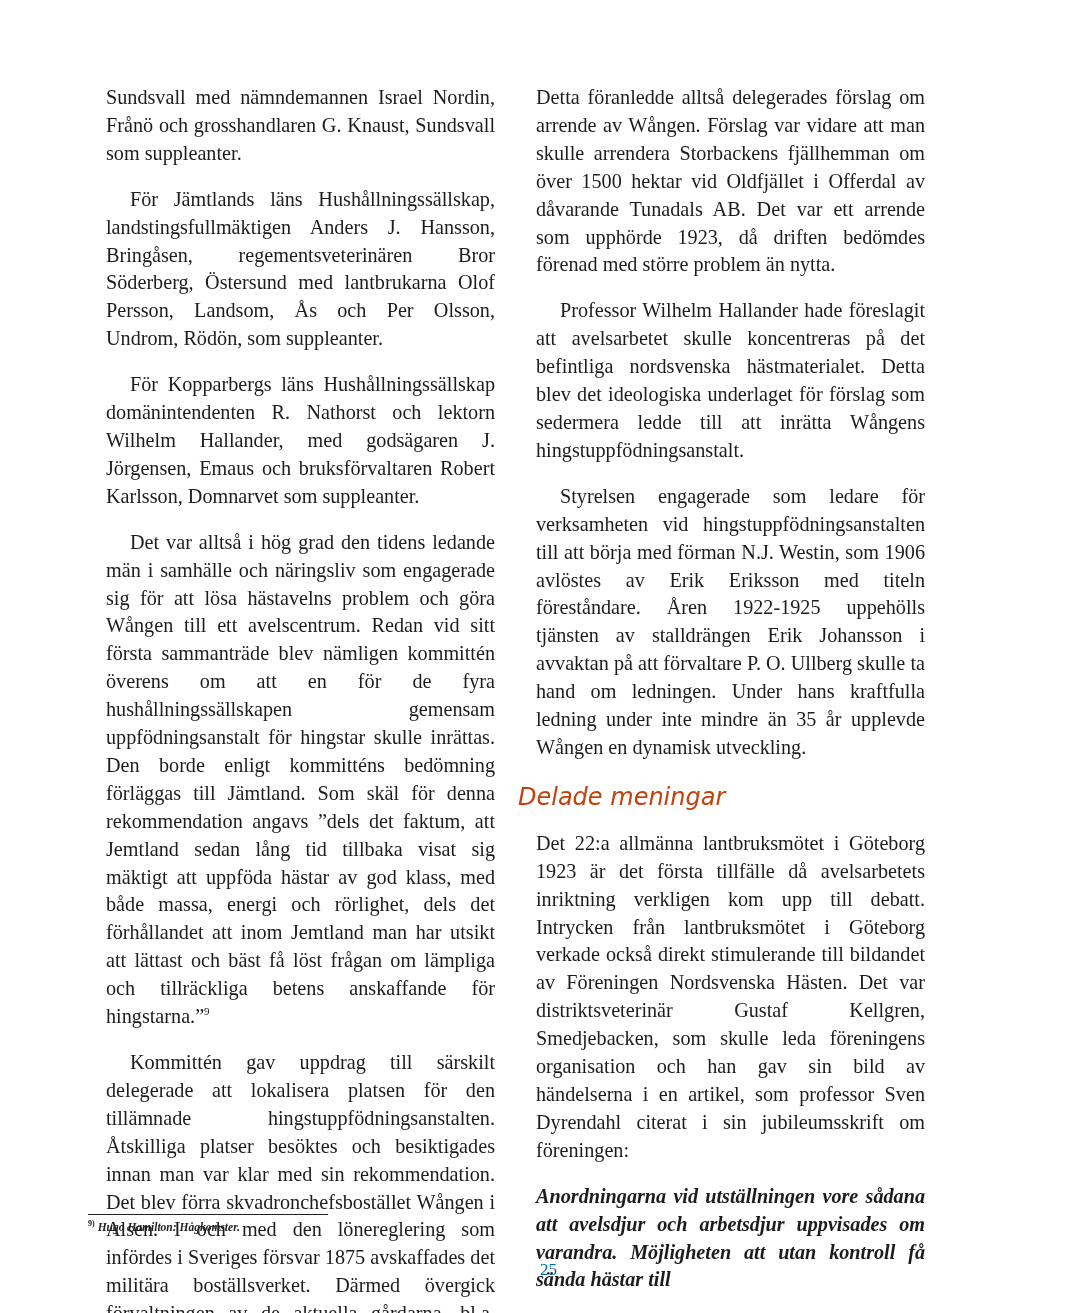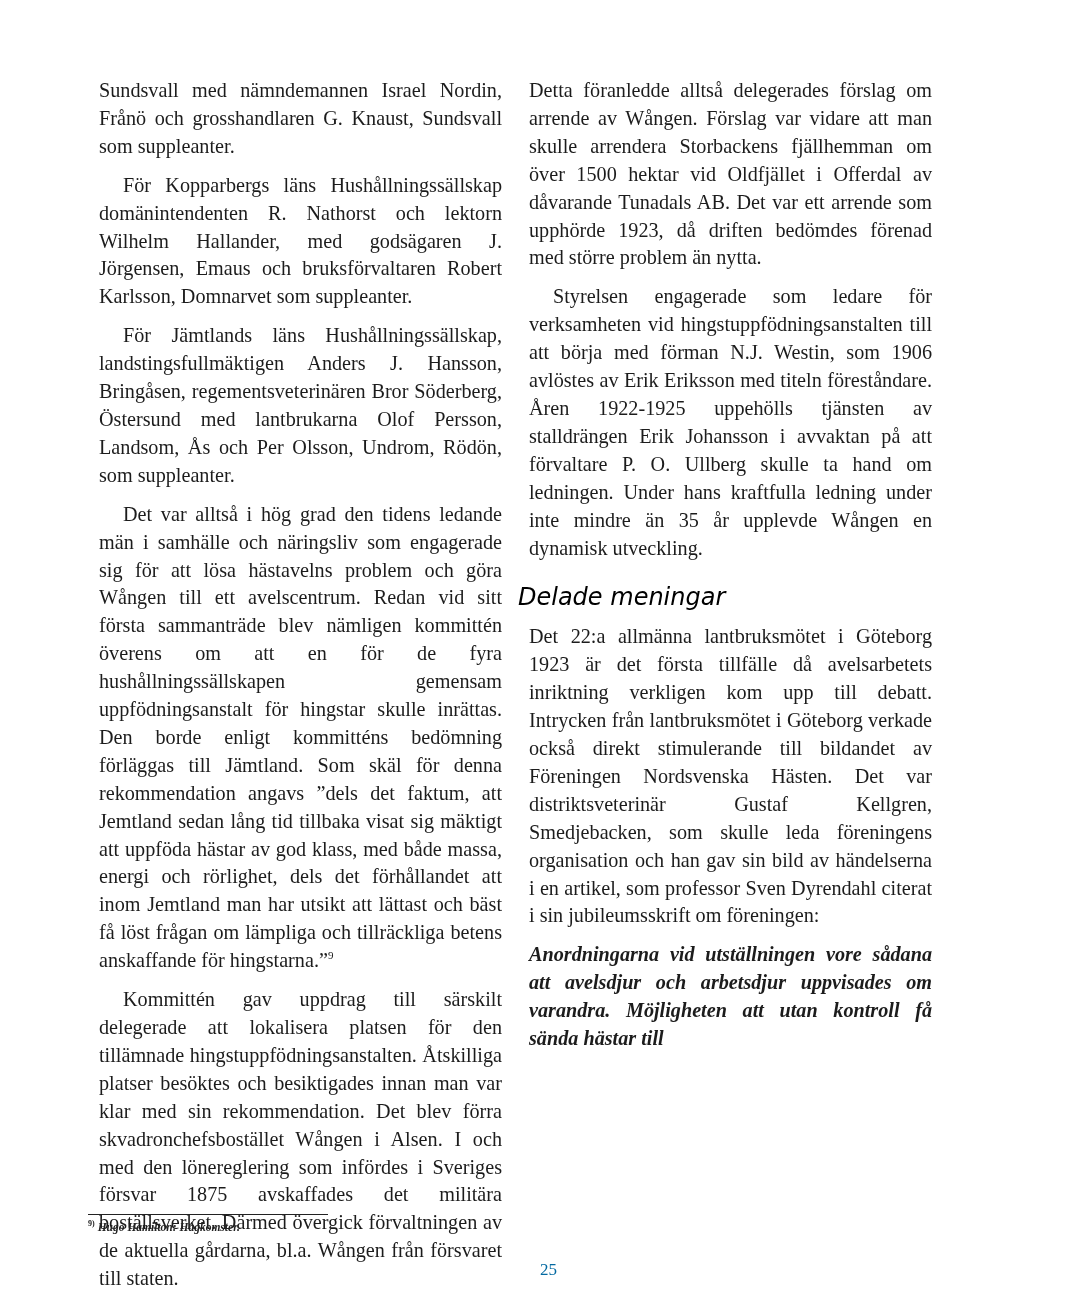--- a/index.html
+++ b/index.html
@@ -8,28 +8,28 @@
     font-family: "Liberation Serif", "DejaVu Serif", serif;
     color: #1c1c1c;
   }
   .col {
     position: absolute; top: 66px; width: 425px;
     font-size: 20.2px; line-height: 27.9px;
     text-align: justify;
   }
   .col-left { left: 88px; }
   .col-right { left: 518px; }
-  .col p { margin: 11px; }
+  .col p { margin: 18px; }
   .col p.indent { text-indent: 24px; }
   .col p.italic { font-style: italic; font-weight: bold; }
   .heading {
     font-family: "DejaVu Sans", "Liberation Sans", sans-serif;
     font-style: italic; font-weight: normal;
     font-size: 24px; line-height: 29px;
-    margin: 21px 0 7px 0; color: #000000;
+    margin: 21px 0 7px 0; color: #c2410c;
     text-align: left;
   }
   sup.fn { font-size: 11px; line-height: 0; vertical-align: super; }
   .footnote-rule {
     position: absolute; left: 88px; top: 1214px; width: 240px; height: 0;
     border-top: 1.5px solid #222;
   }
   .footnote {
     position: absolute; left: 88px; top: 1219px;
     font-size: 11.5px; font-style: italic; color: #222; font-weight: bold;
@@ -38,28 +38,29 @@
   .page-number {
     position: absolute; left: 540px; top: 1260px;
     font-size: 17px; color: #0369a1;
   }
 </style>
 </head>
 <body>
 
 <div class="col col-left">
   <p>Sundsvall med nämndemannen Israel Nordin, Frånö och grosshandlaren G. Knaust, Sundsvall som suppleanter.</p>
+  <p class="indent">För Jämtlands läns Hushållningssällskap, landstingsfullmäktigen Anders J. Hansson, Bringåsen, regementsveterinären Bror Söderberg, Östersund med lantbrukarna Olof Persson, Landsom, Ås och Per Olsson, Undrom, Rödön, som suppleanter.</p>
   <p class="indent">För Kopparbergs läns Hushållningssällskap domänintendenten R. Nathorst och lektorn Wilhelm Hallander, med godsägaren J. Jörgensen, Emaus och bruksförvaltaren Robert Karlsson, Domnarvet som suppleanter.</p>
-  <p class="indent">För Jämtlands läns Hushållningssällskap, landstingsfullmäktigen Anders J. Hansson, Bringåsen, regementsveterinären Bror Söderberg, Östersund med lantbrukarna Olof Persson, Landsom, Ås och Per Olsson, Undrom, Rödön, som suppleanter.</p>
   <p class="indent"><span>Det var alltså i hög grad den tidens ledande män i samhälle och näringsliv som engagerade sig för att lösa hästavelns problem och göra Wången till ett avelscentrum. Redan vid sitt första sammanträde blev nämligen kommittén överens om att en för de fyra hushållningssällskapen gemensam uppfödningsanstalt för hingstar skulle inrättas. Den borde enligt kommitténs bedömning förläggas till Jämtland. Som skäl för denna rekommendation angavs ”dels det faktum, att Jemtland sedan lång tid tillbaka visat sig mäktigt att uppföda hästar av god klass, med både massa, energi och rörlighet, dels det förhållandet att inom Jemtland man har utsikt att lättast och bäst få löst frågan om lämpliga och tillräckliga betens anskaffande för hingstarna.”</span><sup class="fn">9</sup></p>
   <p class="indent">Kommittén gav uppdrag till särskilt delegerade att lokalisera platsen för den tillämnade hingstuppfödningsanstalten. Åtskilliga platser besöktes och besiktigades innan man var klar med sin rekommendation. Det blev förra skvadronchefsbostället Wången i Alsen. I och med den lönereglering som infördes i Sveriges försvar 1875 avskaffades det militära boställsverket. Därmed övergick förvaltningen av de aktuella gårdarna, bl.a. Wången från försvaret till staten.</p>
 </div>
 
 <div class="col col-right">
   <p>Detta föranledde alltså delegerades förslag om arrende av Wången. Förslag var vidare att man skulle arrendera Storbackens fjällhemman om över 1500 hektar vid Oldfjället i Offerdal av dåvarande Tunadals AB. Det var ett arrende som upphörde 1923, då driften bedömdes förenad med större problem än nytta.</p>
+  <p class="indent">Professor Wilhelm Hallander hade föreslagit att avelsarbetet skulle koncentreras på det befintliga nordsvenska hästmaterialet. Detta blev det ideologiska underlaget för förslag som sedermera ledde till att inrätta Wångens hingstuppfödningsanstalt.</p>
   <p class="indent">Styrelsen engagerade som ledare för verksamheten vid hingstuppfödningsanstalten till att börja med förman N.J. Westin, som 1906 avlöstes av Erik Eriksson med titeln föreståndare. Åren 1922-1925 uppehölls tjänsten av stalldrängen Erik Johansson i avvaktan på att förvaltare P. O. Ullberg skulle ta hand om ledningen. Under hans kraftfulla ledning under inte mindre än 35 år upplevde Wången en dynamisk utveckling.</p>
   <h2 class="heading">
     <span>Delade meningar</span><br>
   </h2>
   <p>Det 22:a allmänna lantbruksmötet i Göteborg 1923 är det första tillfälle då avelsarbetets inriktning verkligen kom upp till debatt. Intrycken från lantbruksmötet i Göteborg verkade också direkt stimulerande till bildandet av Föreningen Nordsvenska Hästen. Det var distriktsveterinär Gustaf Kellgren, Smedjebacken, som skulle leda föreningens organisation och han gav sin bild av händelserna i en artikel, som professor Sven Dyrendahl citerat i sin jubileumsskrift om föreningen:</p>
   <p class="italic">Anordningarna vid utställningen vore sådana att avelsdjur och arbetsdjur uppvisades om varandra. Möjligheten att utan kontroll få sända hästar till</p>
 </div>
 
 <div class="footnote-rule"></div>
 <div class="footnote">

